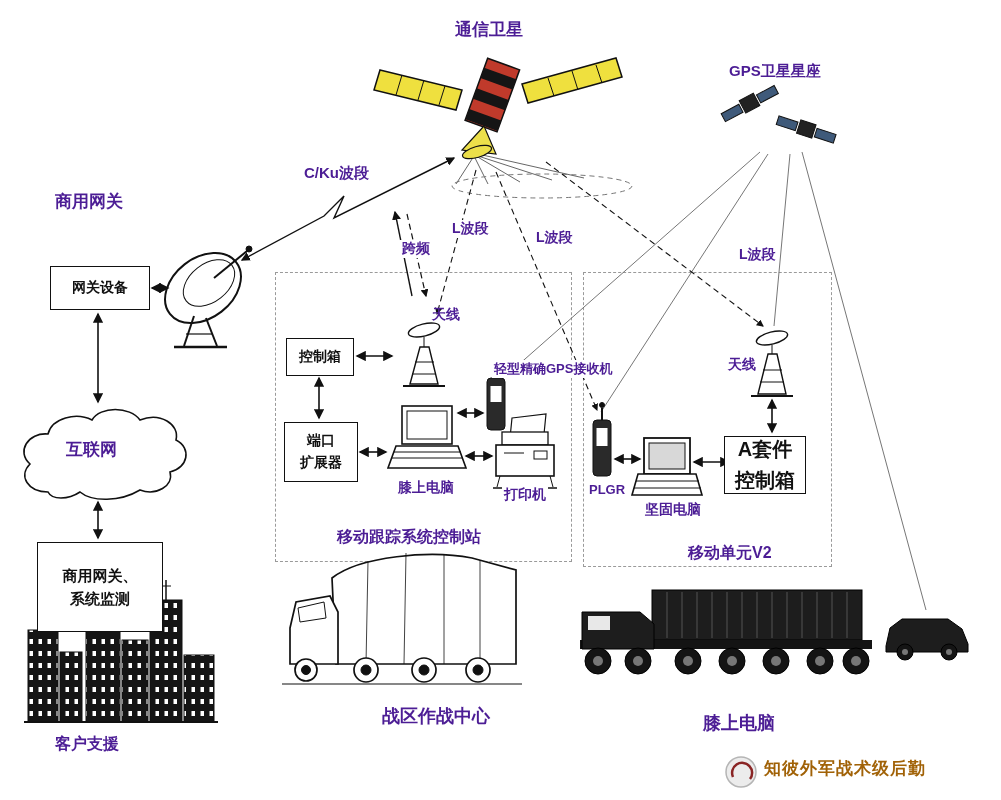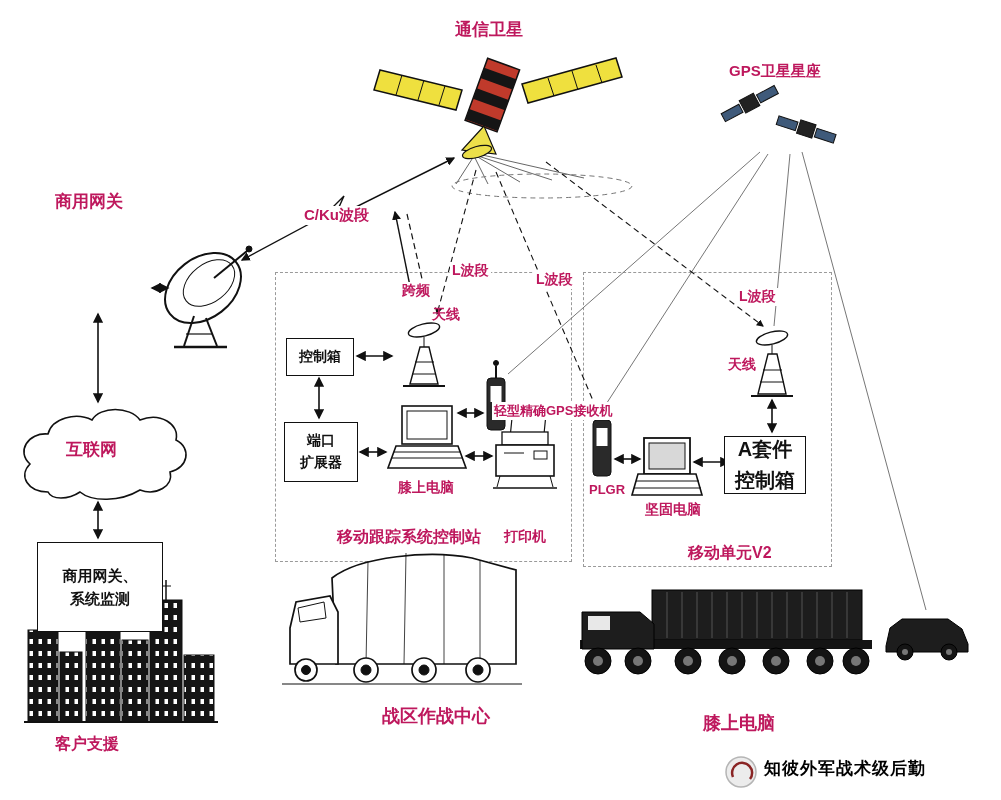--- a/index.html
+++ b/index.html
@@ -1,21 +1,21 @@
 <!DOCTYPE html>
 <html><head>
 <meta charset="utf-8">
 <style>
   html,body{margin:0;padding:0;background:#fff;}
   .stage{position:relative;width:1001px;height:800px;background:#fff;overflow:hidden;
          font-family:"Liberation Sans","DejaVu Sans",sans-serif;}
   .layer{position:absolute;left:0;top:0;z-index:2;}
   .dashed{position:absolute;border:1.5px dashed #9a9a9a;z-index:1;}
-  .lbl{position:absolute;font-weight:bold;color:#be185d;white-space:nowrap;z-index:3;}
-  .bg{background:#fff;padding:0 2px;margin-top:42px;}
+  .lbl{position:absolute;font-weight:bold;color:#4c1d95;white-space:nowrap;z-index:3;}
+  .bg{background:#fff;padding:0 2px;}
   .box{position:absolute;border:1.6px solid #111;background:#fff;display:flex;flex-direction:column;
        align-items:center;justify-content:center;text-align:center;font-weight:bold;color:#111;
        z-index:3;line-height:1.55;}
 </style>
 </head>
 <body>
 
 <div class="stage">
 
   <div class="dashed" style="left:275px;top:272px;width:295px;height:288px"></div>
@@ -274,22 +274,25 @@
   <div class="lbl" style="left:398px;top:479px;font-size:14px">膝上电脑</div>
   <div class="lbl bg" style="left:502px;top:486px;font-size:14px">打印机</div>
   <div class="lbl" style="left:589px;top:482px;font-size:13px">PLGR</div>
   <div class="lbl" style="left:645px;top:501px;font-size:14px">坚固电脑</div>
   <div class="lbl" style="left:337px;top:527px;font-size:16px">移动跟踪系统控制站</div>
   <div class="lbl" style="left:688px;top:543px;font-size:16px">移动单元V2</div>
   <div class="lbl" style="left:382px;top:704px;font-size:18px">战区作战中心</div>
   <div class="lbl" style="left:703px;top:711px;font-size:18px">膝上电脑</div>
   <div class="lbl" style="left:55px;top:734px;font-size:16px">客户支援</div>
   <div class="lbl" style="left:66px;top:438px;font-size:17px">互联网</div>
-  <div class="lbl" style="left:764px;top:757px;font-size:17px;color:#000000;letter-spacing:1px">知彼外军战术级后勤</div>
-
+  <div class="lbl" style="left:764px;top:757px;font-size:17px;color:#a16207;letter-spacing:1px">知彼外军战术级后勤</div>
+
+  <div class="box" style="left:50px;top:266px;width:98px;height:42px;font-size:14px">
+    <span>网关设备</span>
+  </div>
 
   <div class="box" style="left:37px;top:542px;width:124px;height:88px;font-size:15px">
     <span>商用网关、</span>
     <span>系统监测</span>
   </div>
 
   <div class="box" style="left:286px;top:338px;width:66px;height:36px;font-size:14px">
     <span>控制箱</span>
   </div>
 

